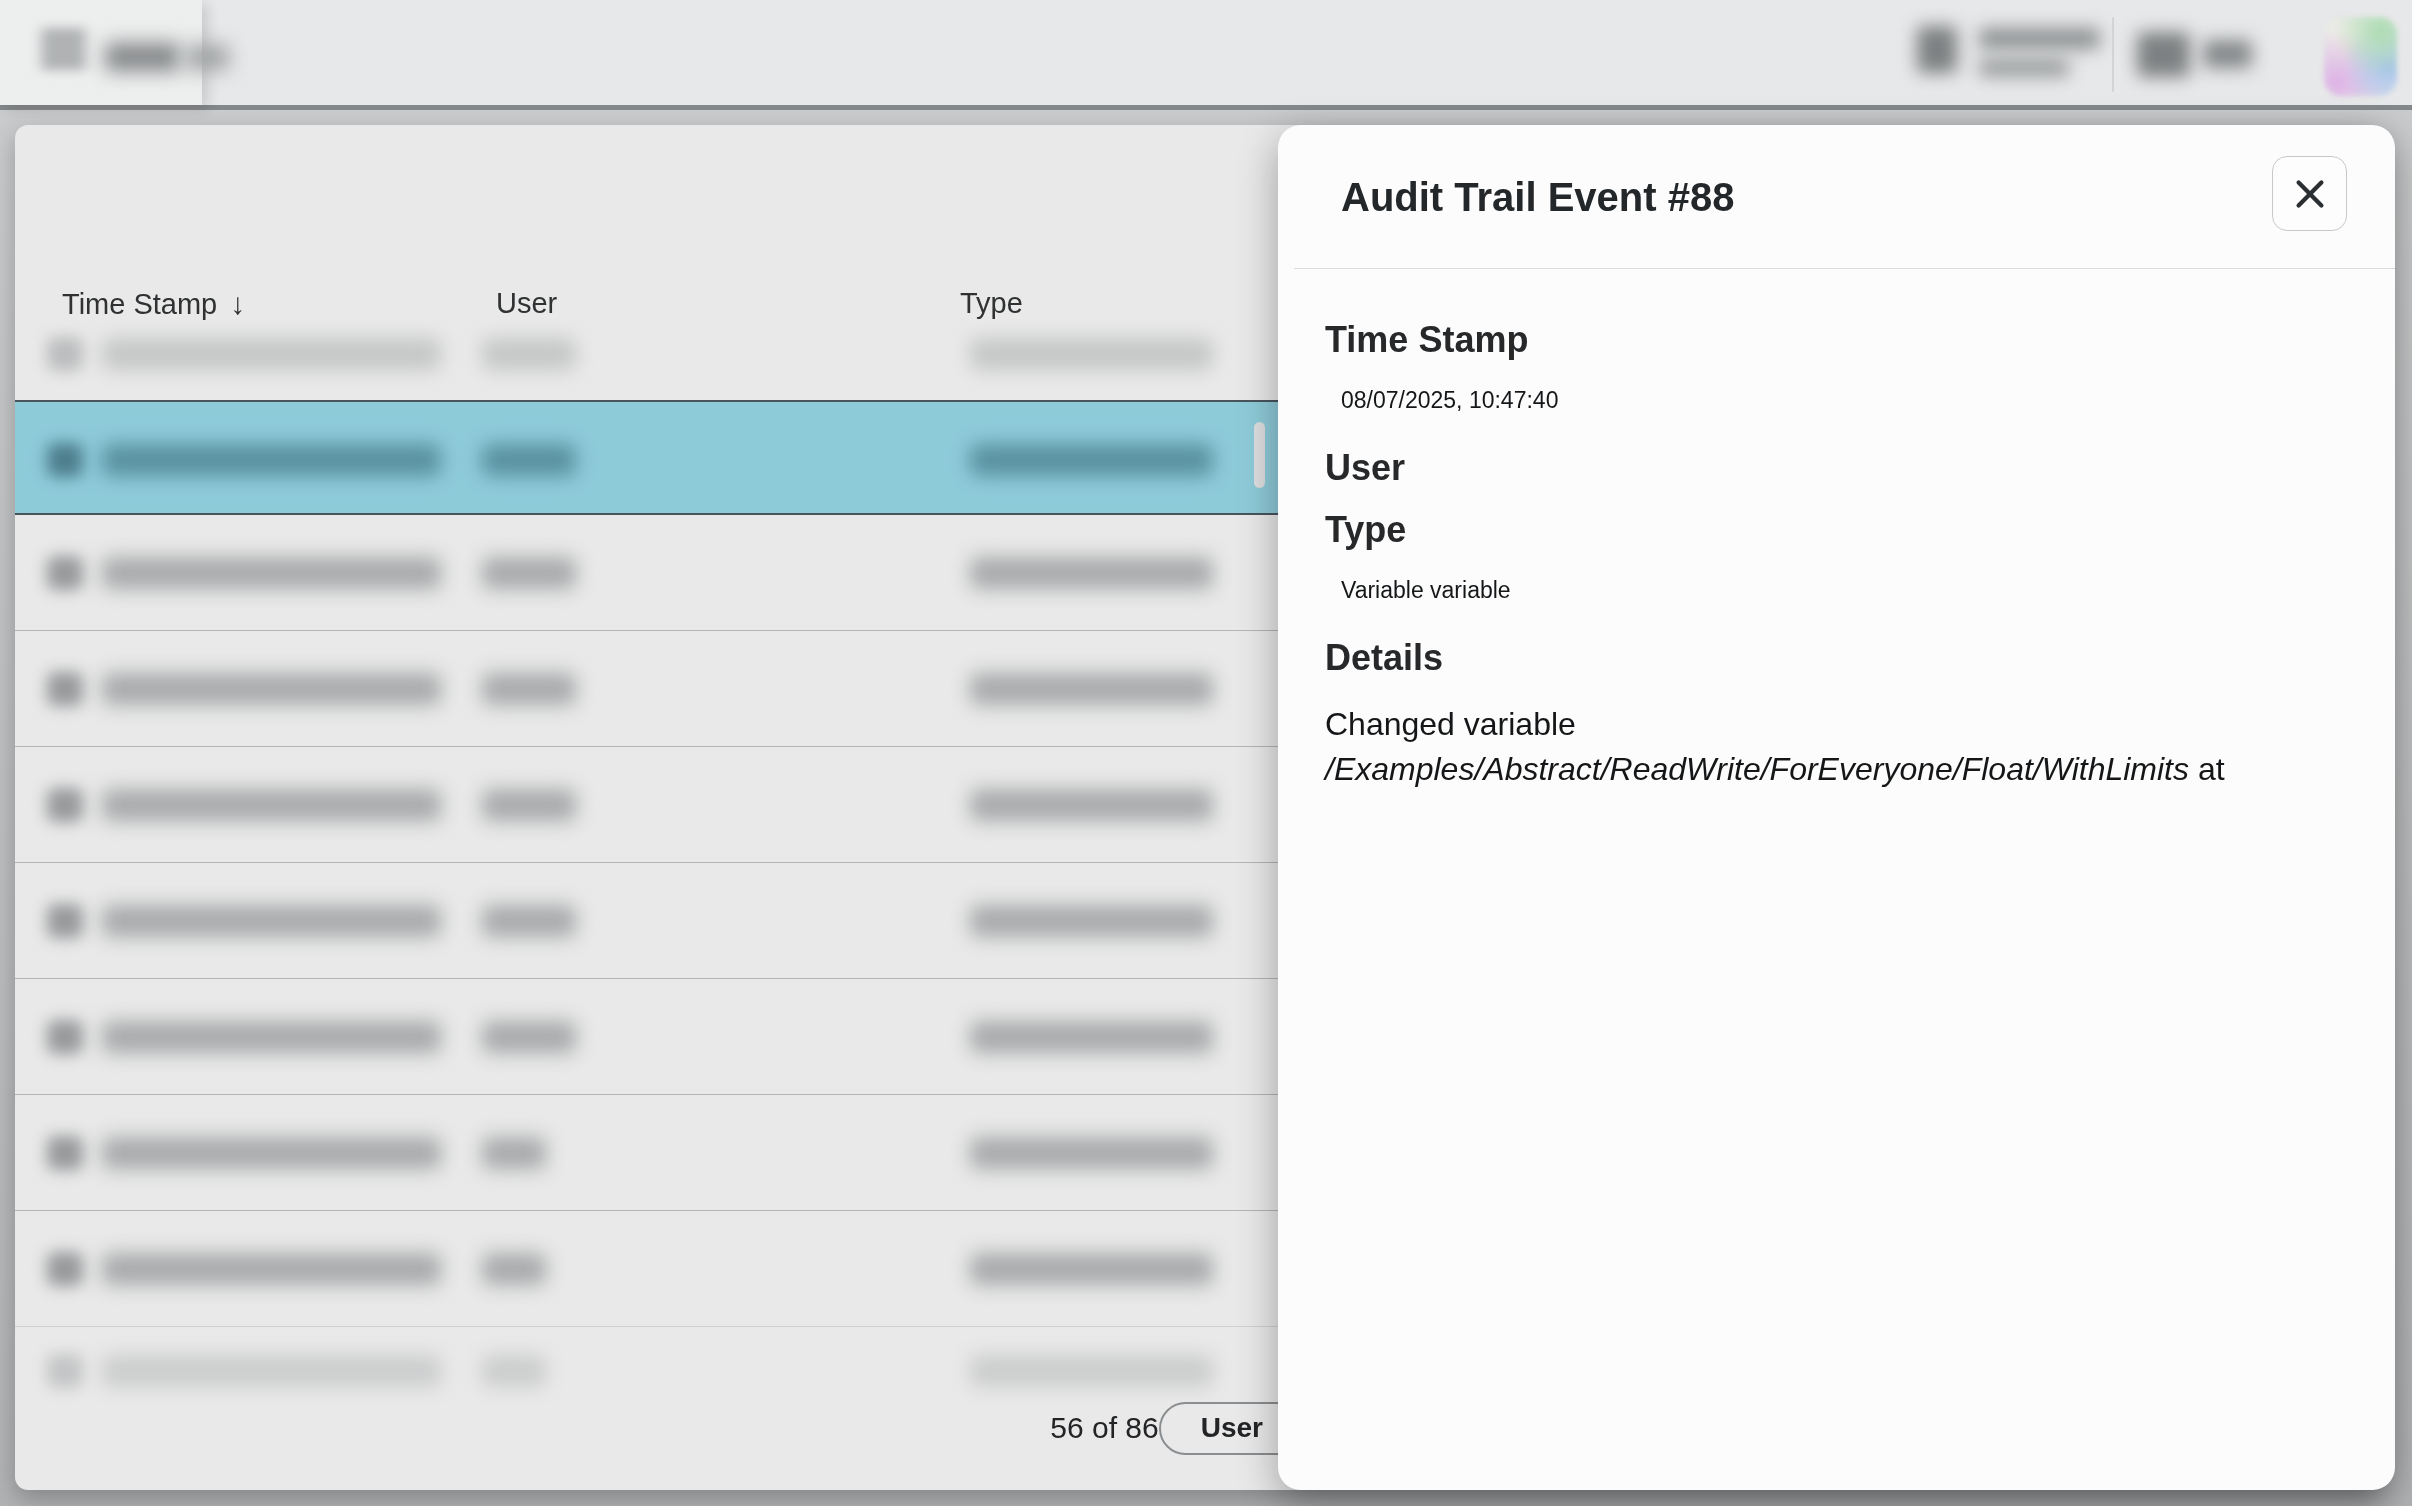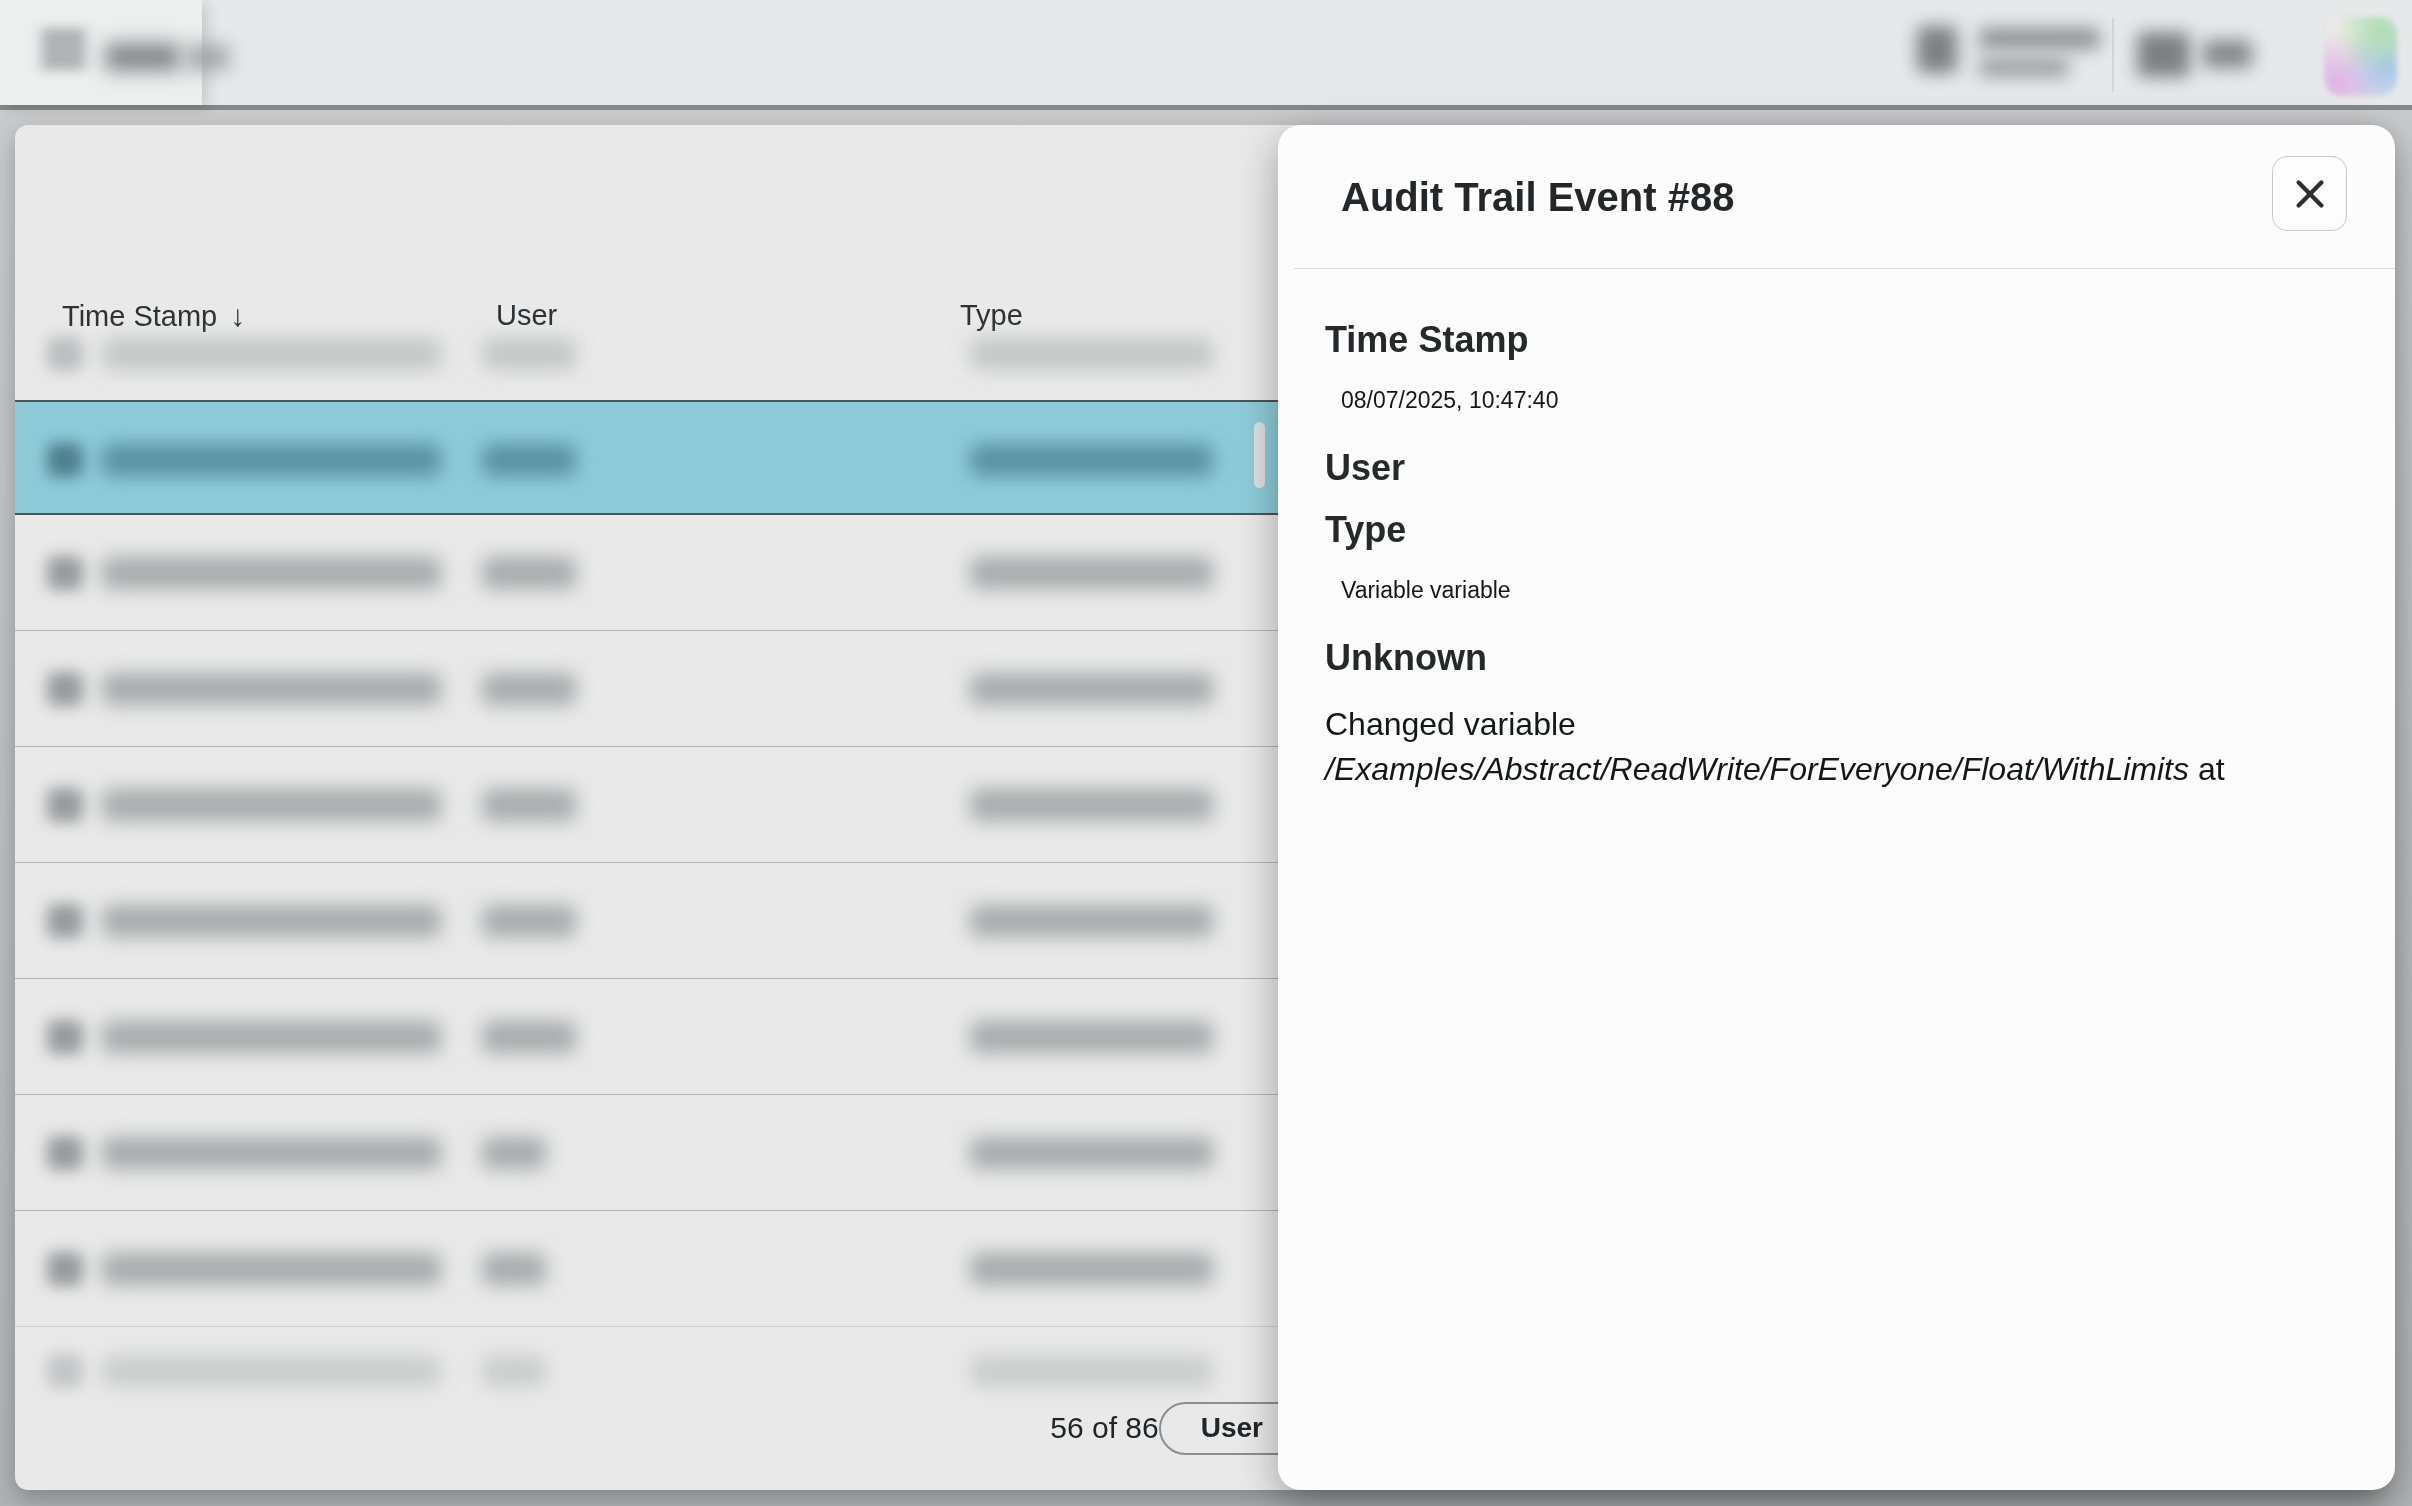--- a/index.html
+++ b/index.html
@@ -39,21 +39,21 @@
       radial-gradient(circle at 30% 28%, #f1efe7, rgba(255,255,255,0) 65%),
       #dfe3e6;
   }
 
   
   .card {
     left:15px; top:125px; width:2367px; height:1365px; background:#e9e9e9;
     border-radius:13px; overflow:hidden; box-shadow:0 9.4px 24.5px rgba(0,0,0,.25); z-index:1;
   }
   .col-headers { left:0; top:162px; width:100%; height:38px; color:#2f3132; font-size:29px; }
-  .col-h { position:absolute; top:12px; white-space:nowrap; cursor:default; }
+  .col-h { position:absolute; top:0; white-space:nowrap; cursor:default; }
   .col-h.ts { left:47px; } .col-h.user { left:481px; } .col-h.type { left:945px; }
   .sort-arrow { display:inline-block; margin-left:13px; font-size:30px; color:#2f3132; }
 
   .rows { left:0; top:200px; width:100%; }
   .row { position:relative; width:100%; height:115px; }
   .row + .row { border-top:1.9px solid #b2b4b5; }
   .row.partial { height:75px; border-top:none; }
   .row.selected {
     height:111px; background:#8ecbd9;
     border-top:2.8px solid #4a545c !important; border-bottom:2.8px solid #4a545c;
@@ -229,20 +229,20 @@
 
   <div class="panel-body">
     <p class="field-label">Time Stamp</p>
     <p class="field-value">08/07/2025, 10:47:40</p>
 
     <p class="field-label">User</p>
 
     <p class="field-label">Type</p>
     <p class="field-value">Variable variable</p>
 
-    <p class="field-label">Unknown</p>
+    <p class="field-label">Details</p>
     <div class="details-para">
       <div>Changed variable</div>
       <div><span class="path">/Examples/Abstract/ReadWrite/ForEveryone/Float/WithLimits</span> <span>at</span></div>
     </div>
   </div>
 </div>
 
 
 </body></html>

